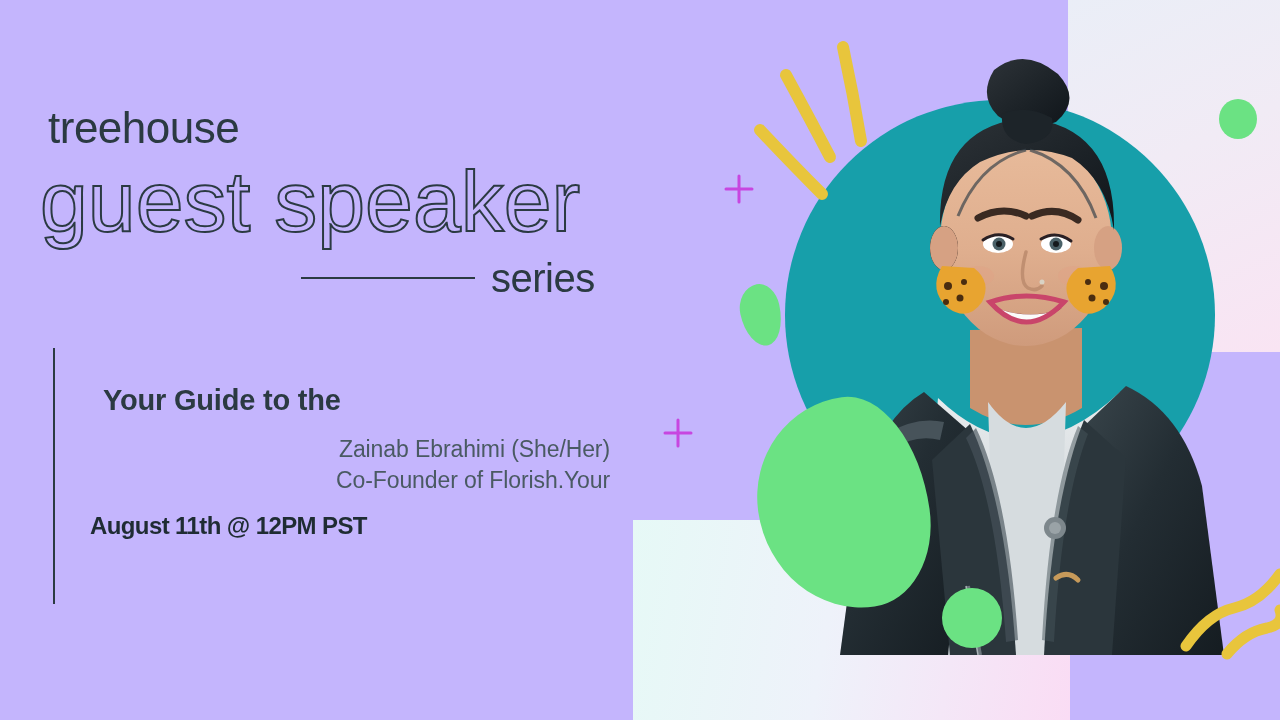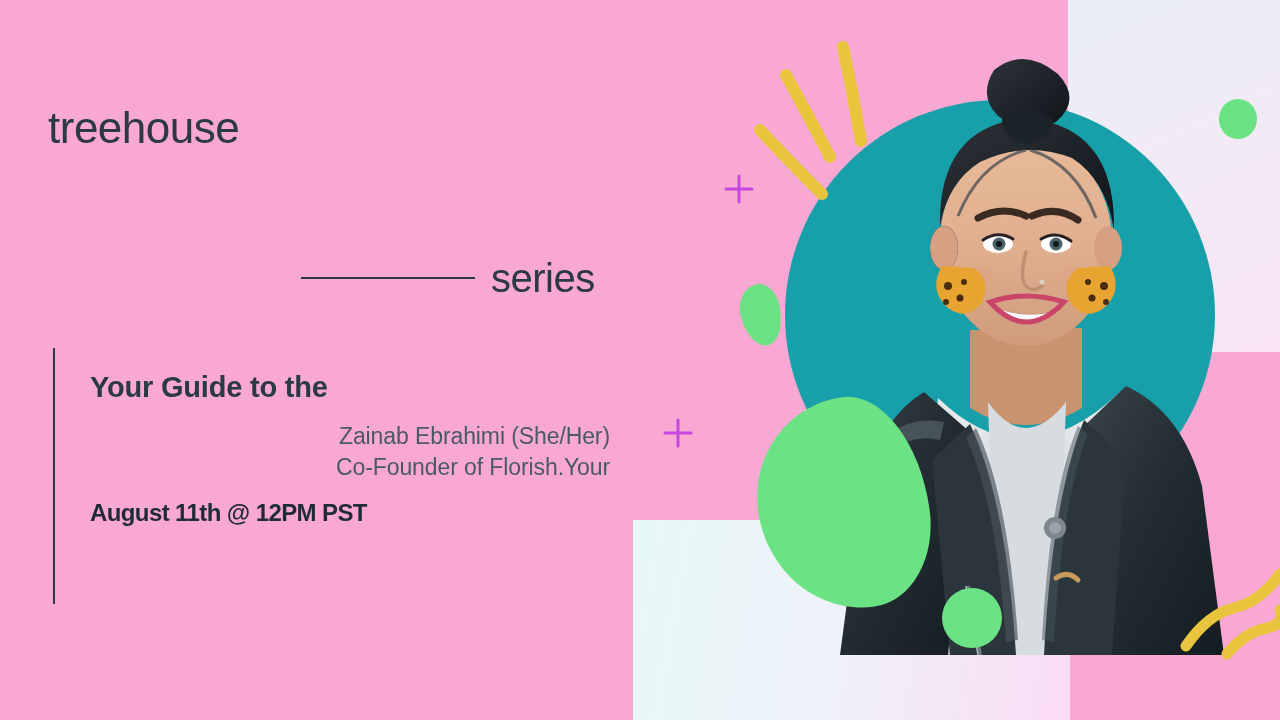--- a/index.html
+++ b/index.html
@@ -8,21 +8,21 @@
     background: #ffffff;
   }
   body {
     font-family: "Liberation Sans", sans-serif;
   }
   .stage {
     position: relative;
     width: 1280px;
     height: 720px;
     overflow: hidden;
-    background: #f9a8d4;
+    background: #c4b5fd;
   }
 
   
   .panel-topright {
     position: absolute;
     left: 1068px; top: 0;
     width: 212px; height: 352px;
     background: linear-gradient(155deg, #eaeef7 0%, #f1ebf5 45%, #f9e4f3 100%);
   }
   .panel-bottom {
@@ -147,21 +147,21 @@
   .session {
     position: absolute;
     left: 90px; top: 368px;
     width: 520px;
   }
   .session-title {
     font-size: 29px;
     font-weight: 600;
     color: #2b3a42;
     line-height: 1.33;
-    margin: 0;
+    margin: 13px;
     letter-spacing: -0.2px;
   }
   .speaker-line {
     font-size: 23px;
     font-weight: 400;
     color: #4a5a63;
     line-height: 1.38;
     margin: 0;
     letter-spacing: -0.1px;
   }
@@ -318,20 +318,21 @@
     <g stroke="#c746e0" stroke-width="3" stroke-linecap="round">
       <line x1="665" y1="433" x2="691" y2="433"></line>
       <line x1="678" y1="420" x2="678" y2="446"></line>
     </g>
   </svg>
 
   <div class="content">
 
     <div class="brand">treehouse</div>
 
+    <div class="headline-outline">guest speaker</div>
 
     <div class="series-row">
       <div class="series-rule"></div>
       <div class="series-word">series</div>
     </div>
 
     <div class="accent-rule"></div>
 
     <div class="session">
       <div class="session-title">Your Guide to the</div>

